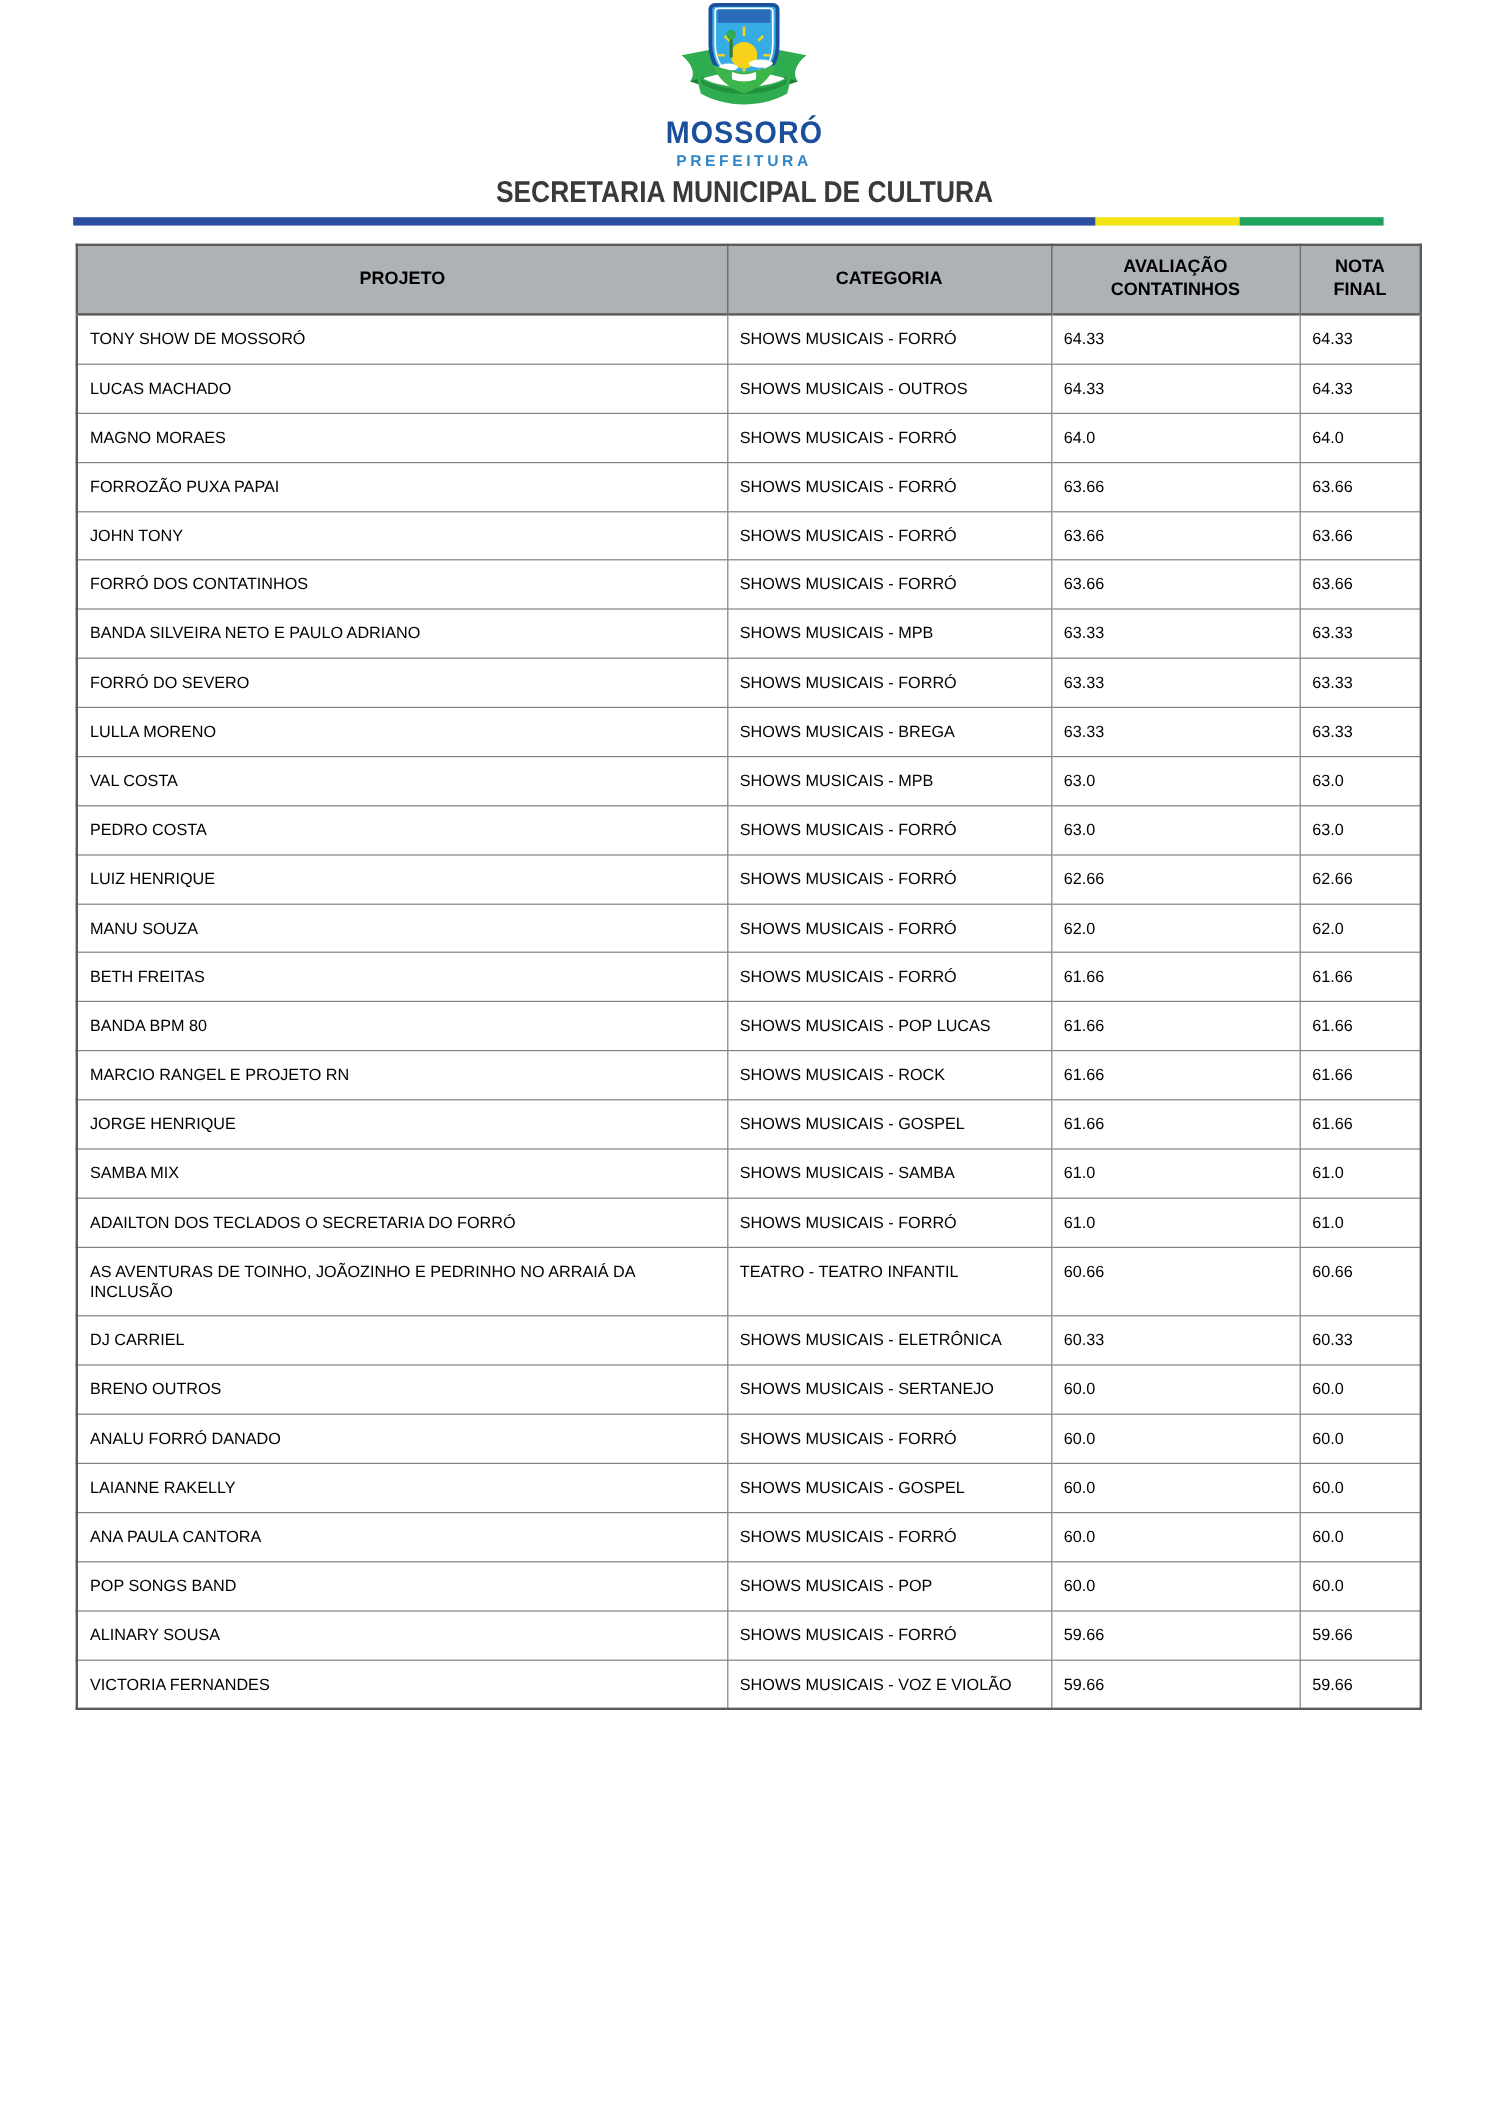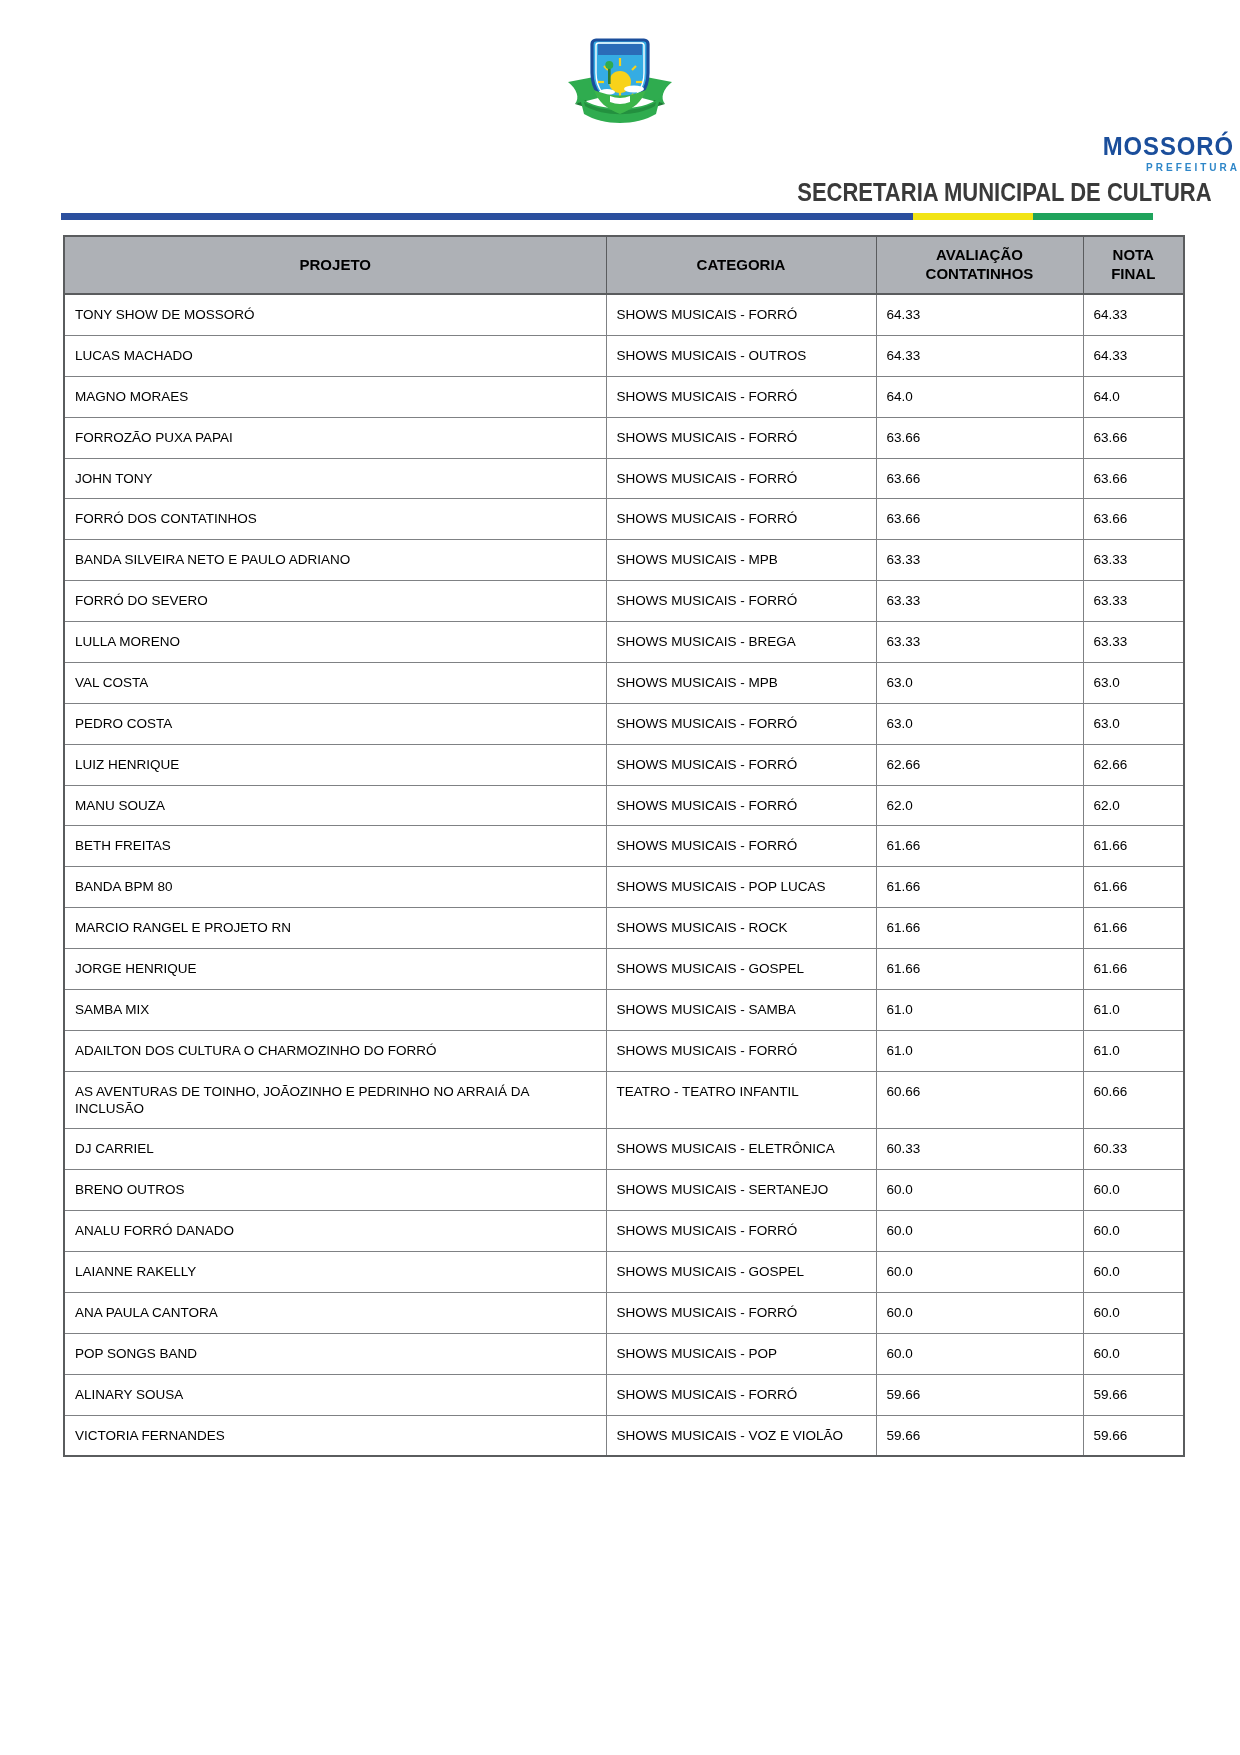--- a/index.html
+++ b/index.html
@@ -14,33 +14,33 @@
     --border-dark:#5A5C5E;
     --border-mid:#7F8184;
   }
   *{box-sizing:border-box;}
   html,body{margin:0;padding:0;}
   body{
     width:1240px;height:1755px;background:#ffffff;
     font-family:"Liberation Sans", sans-serif;color:#000;
     overflow:hidden;
   }
-  .header-block{ text-align:right; padding-top:36px; }
+  .header-block{ text-align:center; }
   .logo-svg{ display:block; margin:0 auto; }
   .org-name{
     margin-top:3px;
     font-size:26px; font-weight:bold; letter-spacing:1px;
     color:var(--brand-blue-dark);
   }
   .org-name .condense, .page-title .condense{
     display:inline-block; transform:scaleX(.92); transform-origin:center;
   }
   .org-sub{
     margin-top:0px;
-    font-size:10px; font-weight:bold; letter-spacing:3px;
+    font-size:13px; font-weight:bold; letter-spacing:3px;
     color:var(--brand-blue-light);
   }
   .page-title{
     margin-top:7px;
     font-size:25px; font-weight:bold;
     color:var(--title-color);
     line-height:1.0;
   }
   .page-title .condense{ transform:scaleX(.88); }
   .accent-bar{
@@ -278,21 +278,21 @@
 
   <tr>
     <td>SAMBA MIX</td>
     <td>SHOWS MUSICAIS - SAMBA</td>
     <td>61.0</td>
     <td>61.0</td>
   </tr>
 
 
   <tr>
-    <td>ADAILTON DOS CULTURA O CHARMOZINHO DO FORRÓ</td>
+    <td>ADAILTON DOS TECLADOS O SECRETARIA DO FORRÓ</td>
     <td>SHOWS MUSICAIS - FORRÓ</td>
     <td>61.0</td>
     <td>61.0</td>
   </tr>
 
   <tr>
     <td>AS AVENTURAS DE TOINHO, JOÃOZINHO E PEDRINHO NO ARRAIÁ DA INCLUSÃO</td>
     <td>TEATRO - TEATRO INFANTIL</td>
     <td>60.66</td>
     <td>60.66</td>

